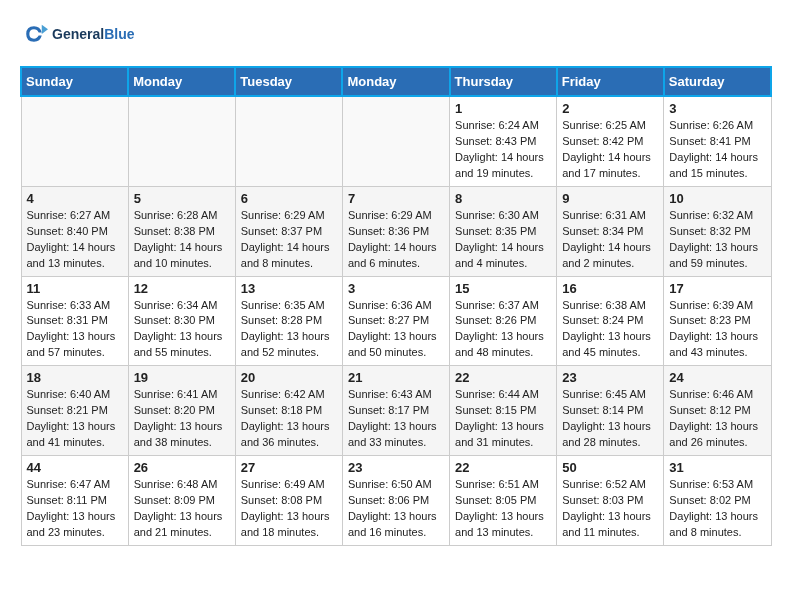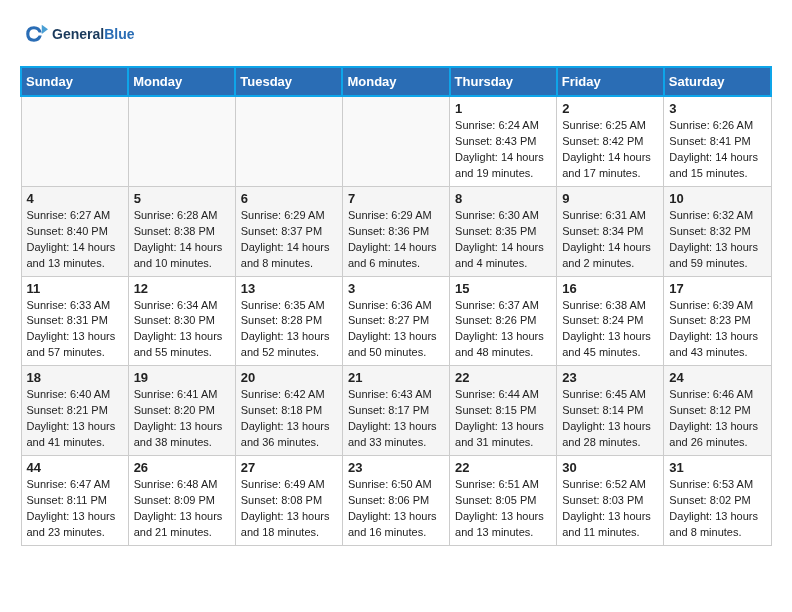--- a/index.html
+++ b/index.html
@@ -355,21 +355,21 @@
         </td>
         <td>
           <span class="day-number">22</span>
 <div class="day-info">
   Sunrise: 6:51 AM<br>
   Sunset: 8:05 PM<br>
   Daylight: 13 hours and 13 minutes.
 </div>
         </td>
         <td>
-          <span class="day-number">30</span>
+          <span class="day-number">50</span>
 <div class="day-info">
   Sunrise: 6:52 AM<br>
   Sunset: 8:03 PM<br>
   Daylight: 13 hours and 11 minutes.
 </div>
         </td>
         <td>
           <span class="day-number">31</span>
 <div class="day-info">
   Sunrise: 6:53 AM<br>

